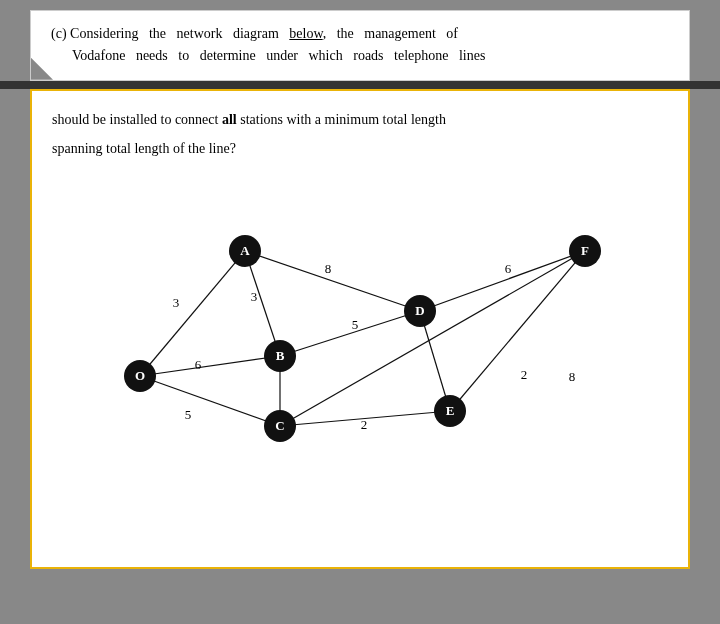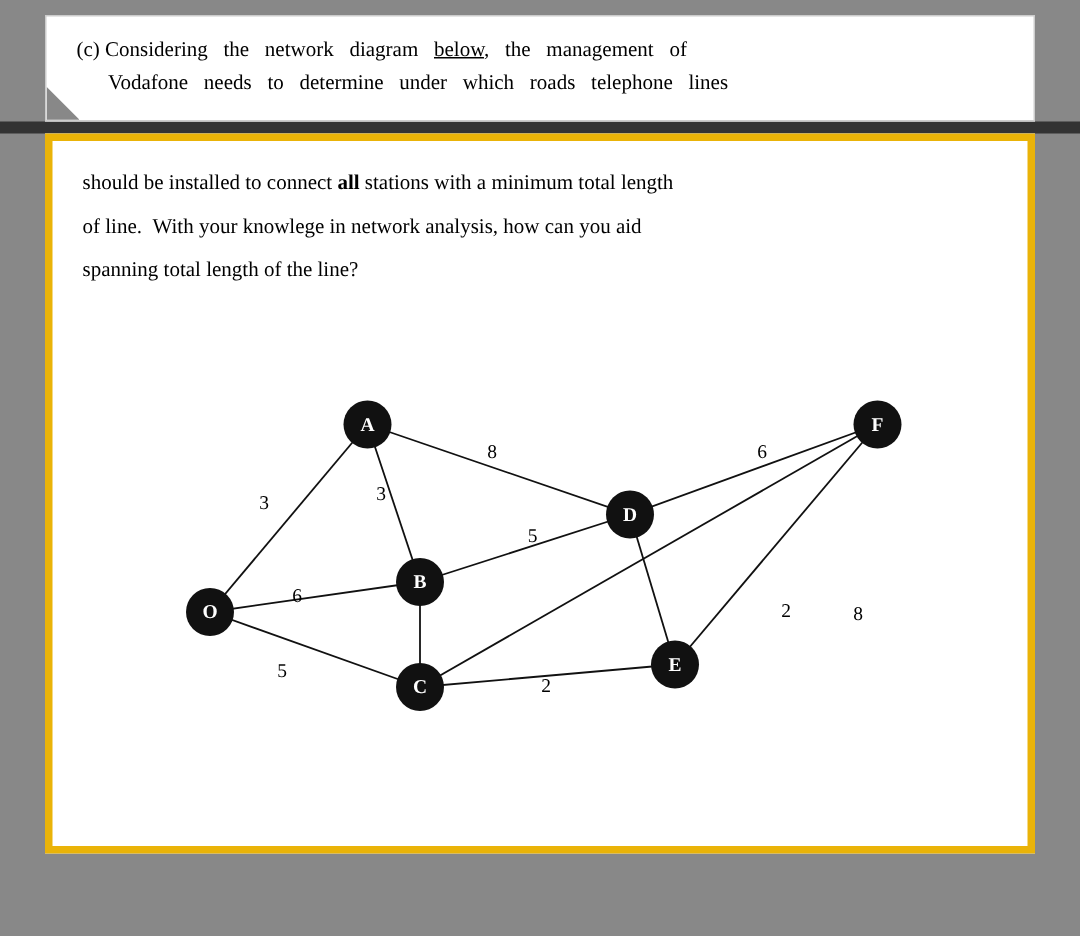--- a/index.html
+++ b/index.html
@@ -41,21 +41,21 @@
     .separator {
       height: 8px;
       background: #333;
       margin: 0 0px;
     }
 
     .bottom-card {
       background: white;
       margin: 0 30px 10px 30px;
       padding: 16px 20px 20px 20px;
-      border: 5px solid #eab308;
+      border: 2px solid #eab308;
       min-height: 480px;
     }
 
     .bottom-card p {
       font-size: 14px;
       line-height: 1.8;
       text-align: justify;
       margin-bottom: 4px;
     }
 
@@ -104,23 +104,20 @@
   <div class="fold-corner"></div>
 </div>
 
 <div class="separator"></div>
 
 <div class="bottom-card">
   <p>
     should be installed to connect <span class="bold">all</span> stations with a minimum total length
   </p>
   <p>
-    of line. &nbsp;With your knowlege in network analysis, how can you aid
-  </p>
-  <p>
     spanning total length of the line?
   </p>
 
   <div class="graph-container">
     <svg class="graph-svg" viewBox="0 0 560 280">
 
       <line x1="60" y1="195" x2="165" y2="70" stroke="#111" stroke-width="1.2"></line>
 
       <line x1="60" y1="195" x2="200" y2="175" stroke="#111" stroke-width="1.2"></line>
 

